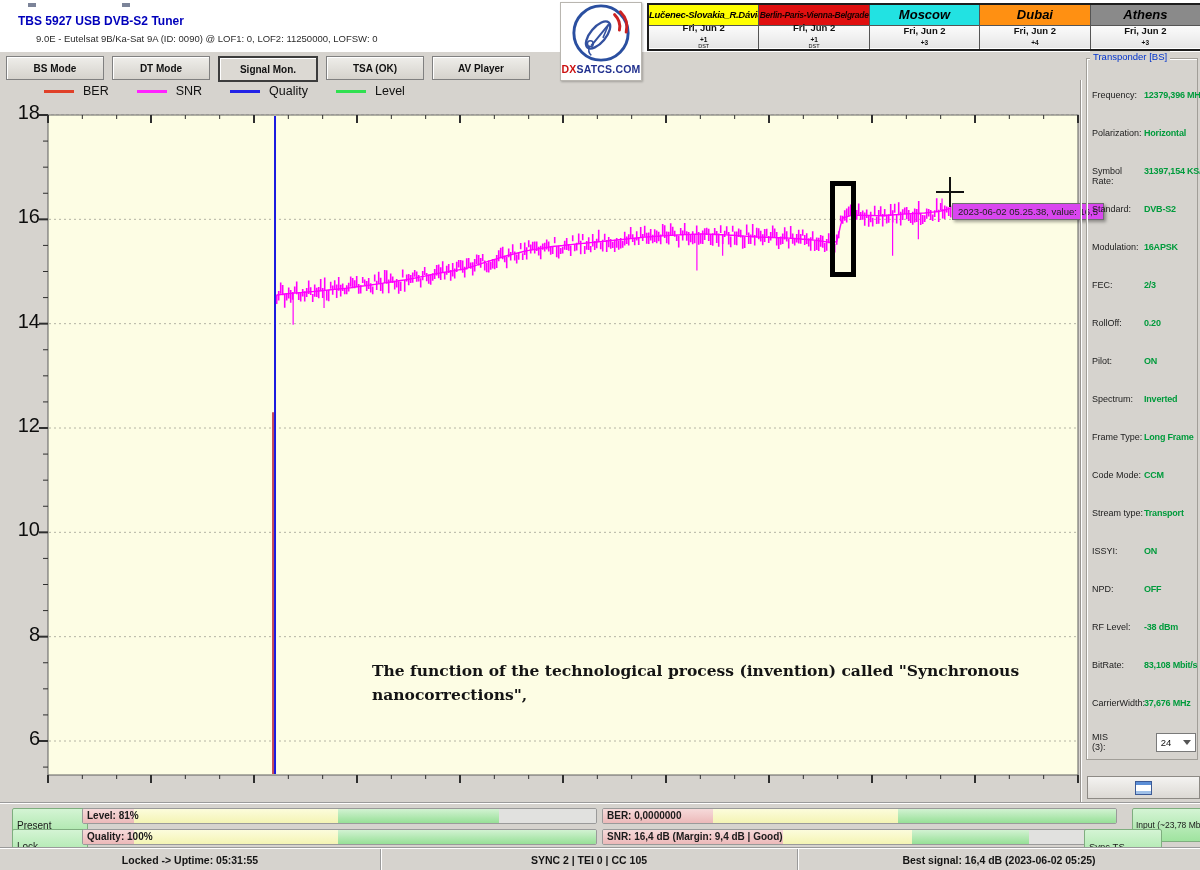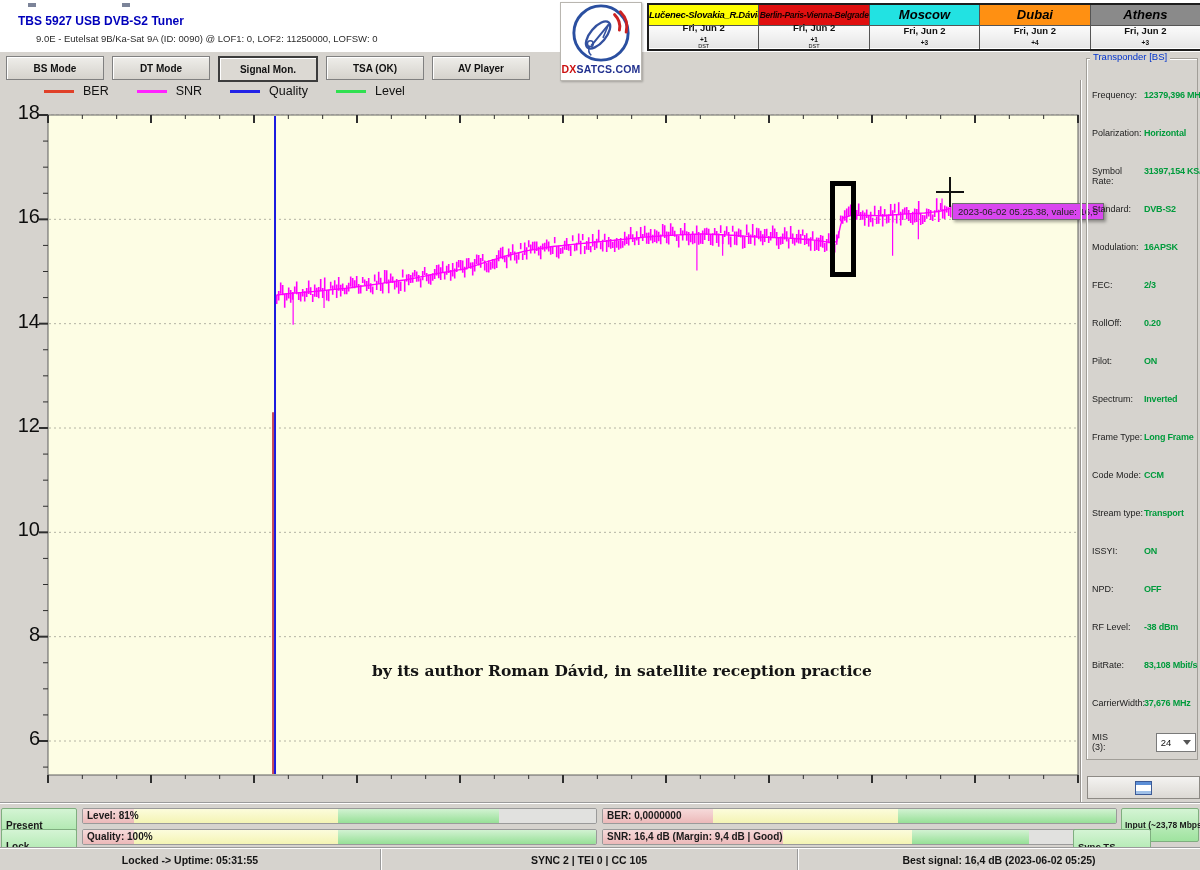--- a/index.html
+++ b/index.html
@@ -65,21 +65,21 @@
   .chev{width:0;height:0;border-left:4px solid transparent;border-right:4px solid transparent;border-top:5px solid #555;}
   #panel-toggle{left:1087px;top:776px;width:111px;height:21px;background:linear-gradient(#f4f3f1,#dcd9d4);border:1px solid #8d8a85;display:flex;align-items:center;justify-content:center;}
   .toggle-icon{width:15px;height:12px;background:#fff;border:1px solid #3c5a96;position:relative;}
   .toggle-icon:before{content:"";position:absolute;left:0;top:0;width:100%;height:3px;background:#5b8ed6;}
   .toggle-icon:after{content:"";position:absolute;left:0;bottom:0;width:100%;height:3px;background:#9fc0e8;}
 
   
   .hline{left:0;width:1200px;height:1px;}
 
   
-  .pill{height:34px;background:linear-gradient(#d4f4d4,#9fe39f);border:1px solid #7fae7f;border-radius:2px;box-sizing:border-box;font-size:10px;font-weight:700;color:#1a1a1a;display:flex;align-items:center;padding-left:4px;white-space:nowrap;}
+  .pill{height:34px;background:linear-gradient(#d4f4d4,#9fe39f);border:1px solid #7fae7f;border-radius:2px;box-sizing:border-box;font-size:10px;font-weight:400;color:#1a1a1a;display:flex;align-items:center;padding-left:4px;white-space:nowrap;margin-left:11px;}
   .pill.small{font-size:8.5px;padding-left:3px;}
   .pbar{height:16px;border:1px solid #9a9a9a;border-radius:2px;box-sizing:border-box;overflow:hidden;position:absolute;display:flex;background:#e1e1df;}
   .seg{height:100%;}
   .seg.pink{background:linear-gradient(#f6dada,#ecb9b9);}
   .seg.yellow{background:linear-gradient(#fcfcdc,#f4f4b4);}
   .seg.green{background:linear-gradient(#d2f2d2,#97e097);}
   .seg.rest{background:#e1e1df;}
   .pbar-label{position:absolute;left:4px;top:1px;font-size:10px;font-weight:600;color:#1a1a1a;white-space:nowrap;z-index:2;}
 
   
@@ -309,21 +309,21 @@
         <line x1="722.65" y1="154.77543200000008" x2="722.65" y2="175.85089999999997" stroke="#ff00ff" stroke-width="1.2"></line>
         <line x1="892.5999999999999" y1="134.89980499999996" x2="892.5999999999999" y2="175.85089999999997" stroke="#ff00ff" stroke-width="1.2"></line>
         <line x1="918.35" y1="133.3347949999999" x2="918.35" y2="159.15746000000004" stroke="#ff00ff" stroke-width="1.2"></line>
         <line x1="942.04" y1="130.66625230769245" x2="942.04" y2="118.46720000000008" stroke="#ff00ff" stroke-width="1.2"></line>
       </svg>
     <div class="abs" id="hl-rect"></div>
     <div class="abs xhair" style="left:936px;top:111px;width:28px;height:2px;"></div>
     <div class="abs xhair" style="left:949px;top:97px;width:2px;height:30px;"></div>
     <div class="abs" id="tooltip">2023-06-02 05.25.38, value: 16,5</div>
     <div class="abs" id="annotation">
-      <div>by its author Roman Dávid, in satellite reception practice</div>
+      <div>The function of the technological process (invention) called "Synchronous nanocorrections",</div>
     </div>
   <div class="ylab" style="top: 647.004px;">6</div>
       <div class="ylab" style="top: 542.67px;">8</div>
       <div class="ylab" style="top: 438.336px;">10</div>
       <div class="ylab" style="top: 334.002px;">12</div>
       <div class="ylab" style="top: 229.668px;">14</div>
       <div class="ylab" style="top: 125.334px;">16</div>
       <div class="ylab" style="top: 21px;">18</div>
     </div>
 

